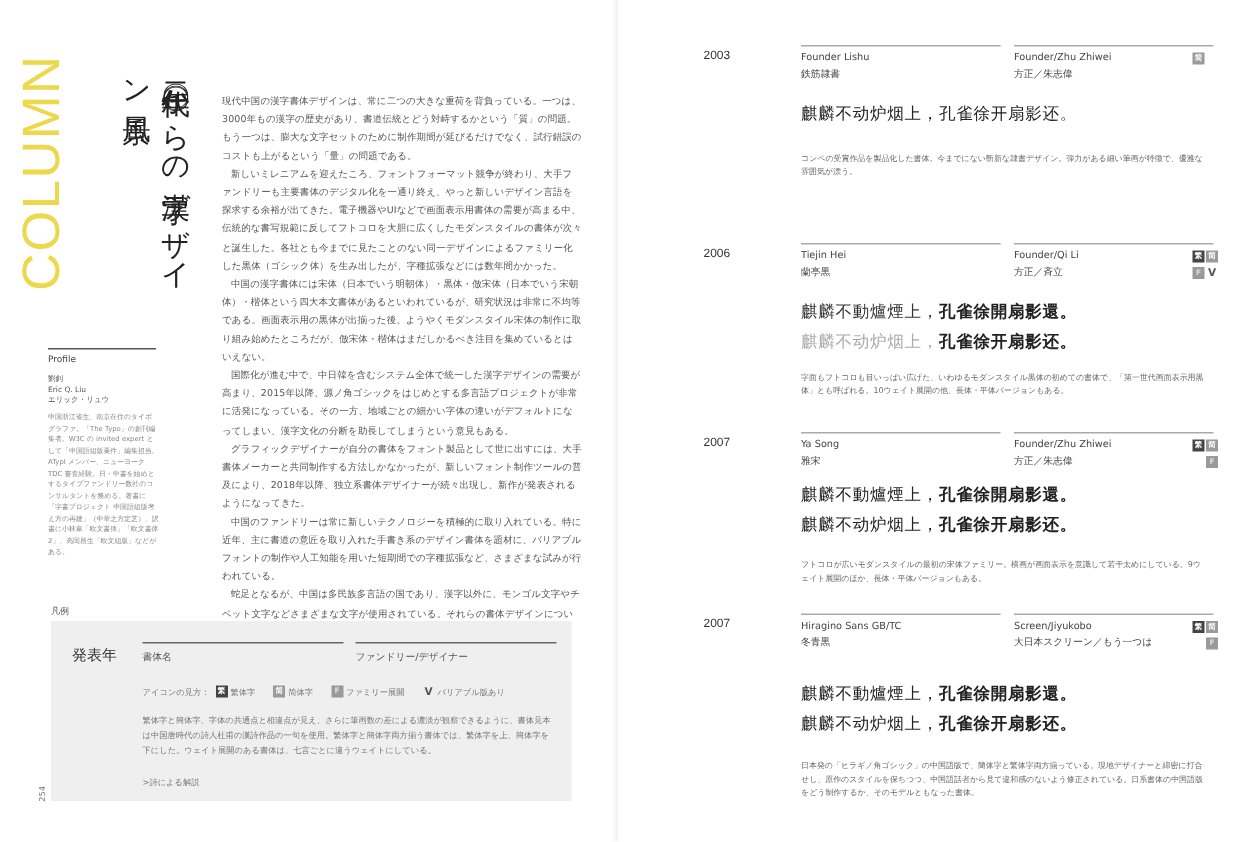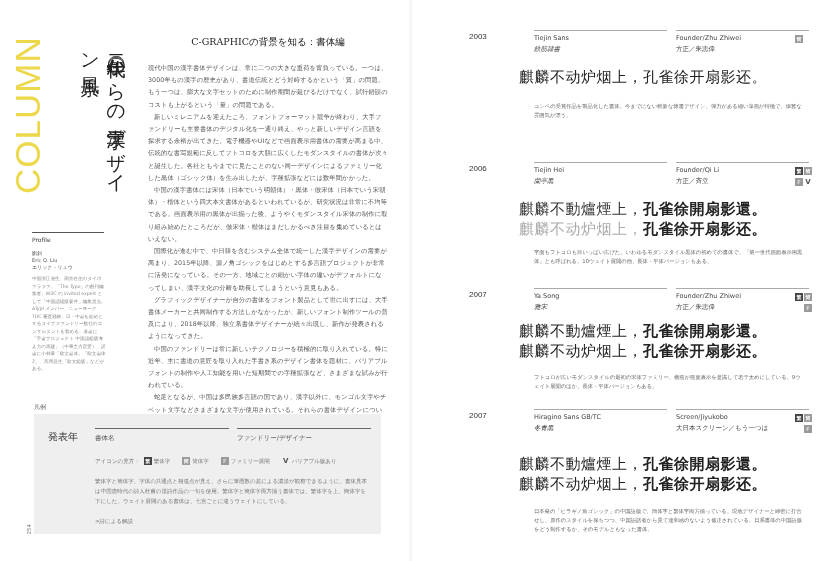--- a/index.html
+++ b/index.html
@@ -55,47 +55,46 @@
   .badge.simp { background:#9a9a9a; }
   .badge.family { background:#9a9a9a; color:#ddd; }
   .badge.variable { background:transparent; color:#555; font-size:7px; }
 
   
   .entry { position:absolute; left:0; width:412px; }
   .entry-year { position:absolute; left:57px; top:2px; font-size:8px; color:#333; font-family:Liberation Sans, sans-serif; }
   .rule-a { position:absolute; left:122px; top:0; width:133px; border-top:1.5px solid #aaa; }
   .rule-b { position:absolute; left:264px; top:0; width:133px; border-top:1.5px solid #aaa; }
   .name-en { position:absolute; left:122px; top:4px; font-size:6.5px; color:#444; }
-  .name-zh { position:absolute; left:122px; top:15px; font-size:6.5px; color:#444;font-style:italic; }
+  .name-zh { position:absolute; left:122px; top:15px; font-size:6.5px; color:#444; }
   .foundry-en { position:absolute; left:264px; top:4px; font-size:6.5px; color:#444; }
   .foundry-zh { position:absolute; left:264px; top:15px; font-size:6.5px; color:#444; }
   .badges { position:absolute; left:383px; top:5px; display:flex; flex-direction:column; gap:3px; align-items:flex-end; }
   .badge-row { display:flex; gap:1px; }
-  .sample { position:absolute; left:107px; font-size:15px; color:#222; white-space:nowrap; letter-spacing:0.5px; }
+  .sample { position:absolute; left:122px; font-size:11px; color:#222; white-space:nowrap; letter-spacing:0.5px; }
   .sample .light { font-weight:normal; }
   .sample .bold { font-weight:bold;text-align:center; }
   .entry-desc { position:absolute; left:122px; width:272px; font-size:5.3px; line-height:9px; color:#666; }
 </style>
 </head>
 <body>
 
 <div class="page page-left">
   <div class="column-word">COLUMN</div>
   <div class="main-title">二〇〇〇年代からの漢字デザイン風景</div>
 
   <div class="profile-rule"></div>
   <div class="profile-label">Profile</div>
   <div class="profile-name">
     <div>劉釗</div>
     <div>Eric Q. Liu</div>
     <div>エリック・リュウ</div>
   </div>
   <div class="profile-bio">中国浙江省生、南京在住のタイポグラファ。「The Typo」の創刊編集者。W3C の invited expert として「中国語組版要件」編集担当。ATypI メンバー、ニューヨーク TDC 審査経験。日・中書を始めとするタイプファンドリー数社のコンサルタントを務める。著書に「字書プロジェクト 中国語組版考え方の再建」（中華之方定芝）、訳書に小林章「欧文書体」「欧文書体2」、高岡昌生「欧文組版」などがある。</div>
 
-  <div class="article-heading">C-GRAPHICの背景を知る：書体編</div>
   <div class="article-body">
     <p>現代中国の漢字書体デザインは、常に二つの大きな重荷を背負っている。一つは、3000年もの漢字の歴史があり、書道伝統とどう対峙するかという「質」の問題。もう一つは、膨大な文字セットのために制作期間が延びるだけでなく、試行錯誤のコストも上がるという「量」の問題である。</p>
     <p>新しいミレニアムを迎えたころ、フォントフォーマット競争が終わり、大手ファンドリーも主要書体のデジタル化を一通り終え、やっと新しいデザイン言語を探求する余裕が出てきた。電子機器やUIなどで画面表示用書体の需要が高まる中、伝統的な書写規範に反してフトコロを大胆に広くしたモダンスタイルの書体が次々と誕生した。各社とも今までに見たことのない同一デザインによるファミリー化した黒体（ゴシック体）を生み出したが、字種拡張などには数年間かかった。</p>
     <p>中国の漢字書体には宋体（日本でいう明朝体）・黒体・倣宋体（日本でいう宋朝体）・楷体という四大本文書体があるといわれているが、研究状況は非常に不均等である。画面表示用の黒体が出揃った後、ようやくモダンスタイル宋体の制作に取り組み始めたところだが、倣宋体・楷体はまだしかるべき注目を集めているとはいえない。</p>
     <p>国際化が進む中で、中日韓を含むシステム全体で統一した漢字デザインの需要が高まり、2015年以降、源ノ角ゴシックをはじめとする多言語プロジェクトが非常に活発になっている。その一方、地域ごとの細かい字体の違いがデフォルトになってしまい、漢字文化の分断を助長してしまうという意見もある。</p>
     <p>グラフィックデザイナーが自分の書体をフォント製品として世に出すには、大手書体メーカーと共同制作する方法しかなかったが、新しいフォント制作ツールの普及により、2018年以降、独立系書体デザイナーが続々出現し、新作が発表されるようになってきた。</p>
     <p>中国のファンドリーは常に新しいテクノロジーを積極的に取り入れている。特に近年、主に書道の意匠を取り入れた手書き系のデザイン書体を題材に、バリアブルフォントの制作や人工知能を用いた短期間での字種拡張など、さまざまな試みが行われている。</p>
     <p>蛇足となるが、中国は多民族多言語の国であり、漢字以外に、モンゴル文字やチベット文字などさまざまな文字が使用されている。それらの書体デザインについて本稿では割愛した。</p>
   </div>
 
@@ -132,21 +131,21 @@
 </div>
 
 <div class="gutter"></div>
 
 <div class="page page-right">
 
   <div class="entry" style="top:30px;height:120px;">
     <div class="entry-year">2003</div>
     <div class="rule-a"></div>
     <div class="rule-b"></div>
-    <div class="name-en">Tiejin Sans</div>
+    <div class="name-en">Founder Lishu</div>
     <div class="name-zh">鉄筋隷書</div>
     <div class="foundry-en">Founder/Zhu Zhiwei</div>
     <div class="foundry-zh">方正／朱志偉</div>
     <div class="badges">
       <div class="badge-row">
         <span class="badge simp">简</span>
       </div>
     </div>
     <div class="sample" style="top:38px;font-weight:300;">
       <span class="light">麒麟不动炉烟上，</span><span class="light">孔雀徐开扇影还。</span>

